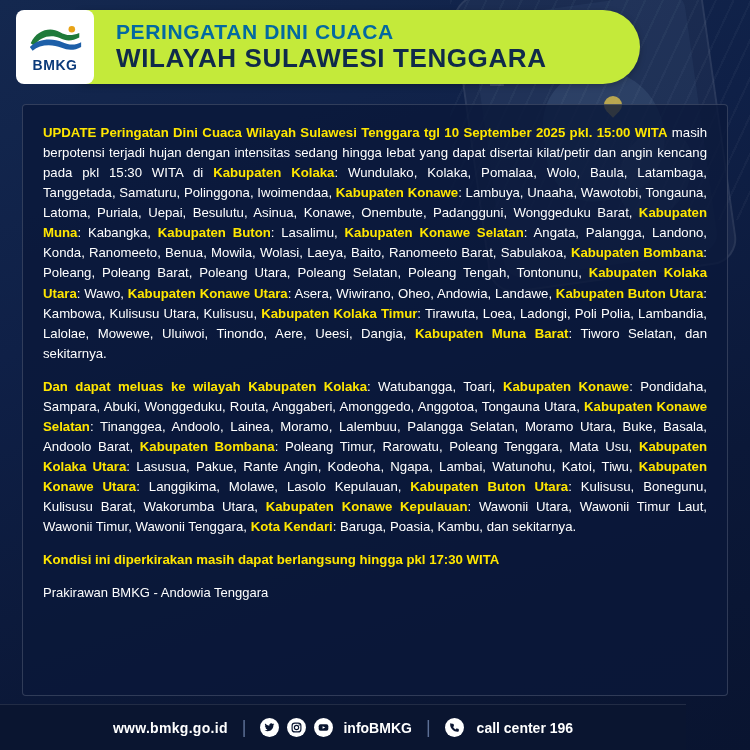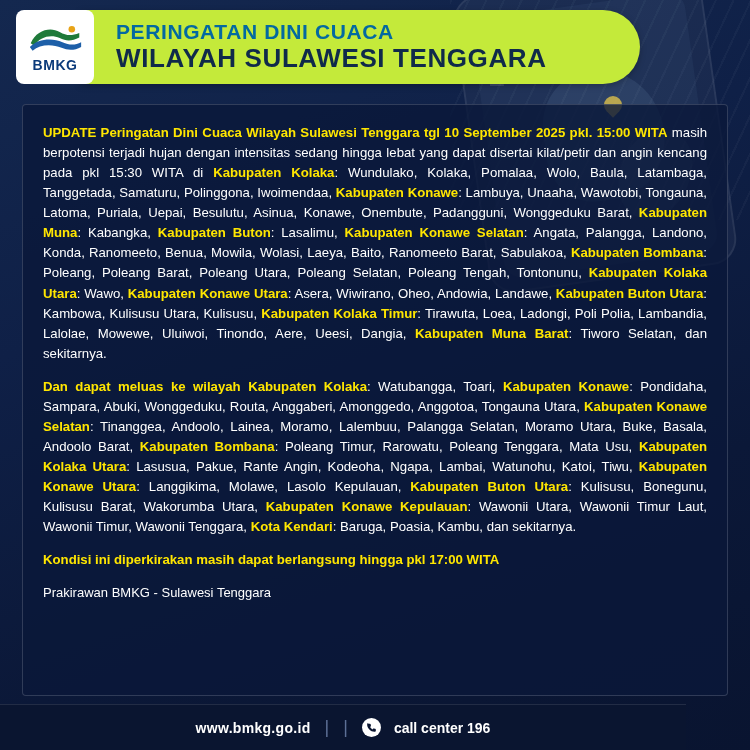--- a/index.html
+++ b/index.html
@@ -204,28 +204,49 @@
     <div class="title-plate">
       <div class="title-line1">PERINGATAN DINI CUACA</div>
       <div class="title-line2">WILAYAH SULAWESI TENGGARA</div>
     </div>
   </div>
 
   <div class="card">
     <div class="body-text">
       <p><span class="hl">UPDATE Peringatan Dini Cuaca Wilayah Sulawesi Tenggara tgl 10 September 2025 pkl. 15:00 WITA</span><span class="plain"> masih berpotensi terjadi hujan dengan intensitas sedang hingga lebat yang dapat disertai kilat/petir dan angin kencang pada pkl 15:30 WITA di </span><span class="hl">Kabupaten Kolaka</span><span class="plain">: Wundulako, Kolaka, Pomalaa, Wolo, Baula, Latambaga, Tanggetada, Samaturu, Polinggona, Iwoimendaa, </span><span class="hl">Kabupaten Konawe</span><span class="plain">: Lambuya, Unaaha, Wawotobi, Tongauna, Latoma, Puriala, Uepai, Besulutu, Asinua, Konawe, Onembute, Padangguni, Wonggeduku Barat, </span><span class="hl">Kabupaten Muna</span><span class="plain">: Kabangka, </span><span class="hl">Kabupaten Buton</span><span class="plain">: Lasalimu, </span><span class="hl">Kabupaten Konawe Selatan</span><span class="plain">: Angata, Palangga, Landono, Konda, Ranomeeto, Benua, Mowila, Wolasi, Laeya, Baito, Ranomeeto Barat, Sabulakoa, </span><span class="hl">Kabupaten Bombana</span><span class="plain">: Poleang, Poleang Barat, Poleang Utara, Poleang Selatan, Poleang Tengah, Tontonunu, </span><span class="hl">Kabupaten Kolaka Utara</span><span class="plain">: Wawo, </span><span class="hl">Kabupaten Konawe Utara</span><span class="plain">: Asera, Wiwirano, Oheo, Andowia, Landawe, </span><span class="hl">Kabupaten Buton Utara</span><span class="plain">: Kambowa, Kulisusu Utara, Kulisusu, </span><span class="hl">Kabupaten Kolaka Timur</span><span class="plain">: Tirawuta, Loea, Ladongi, Poli Polia, Lambandia, Lalolae, Mowewe, Uluiwoi, Tinondo, Aere, Ueesi, Dangia, </span><span class="hl">Kabupaten Muna Barat</span><span class="plain">: Tiworo Selatan, dan sekitarnya.</span></p>
       <p><span class="hl">Dan dapat meluas ke wilayah Kabupaten Kolaka</span><span class="plain">: Watubangga, Toari, </span><span class="hl">Kabupaten Konawe</span><span class="plain">: Pondidaha, Sampara, Abuki, Wonggeduku, Routa, Anggaberi, Amonggedo, Anggotoa, Tongauna Utara, </span><span class="hl">Kabupaten Konawe Selatan</span><span class="plain">: Tinanggea, Andoolo, Lainea, Moramo, Lalembuu, Palangga Selatan, Moramo Utara, Buke, Basala, Andoolo Barat, </span><span class="hl">Kabupaten Bombana</span><span class="plain">: Poleang Timur, Rarowatu, Poleang Tenggara, Mata Usu, </span><span class="hl">Kabupaten Kolaka Utara</span><span class="plain">: Lasusua, Pakue, Rante Angin, Kodeoha, Ngapa, Lambai, Watunohu, Katoi, Tiwu, </span><span class="hl">Kabupaten Konawe Utara</span><span class="plain">: Langgikima, Molawe, Lasolo Kepulauan, </span><span class="hl">Kabupaten Buton Utara</span><span class="plain">: Kulisusu, Bonegunu, Kulisusu Barat, Wakorumba Utara, </span><span class="hl">Kabupaten Konawe Kepulauan</span><span class="plain">: Wawonii Utara, Wawonii Timur Laut, Wawonii Timur, Wawonii Tenggara, </span><span class="hl">Kota Kendari</span><span class="plain">: Baruga, Poasia, Kambu, dan sekitarnya.</span></p>
-      <p><span class="hl">Kondisi ini diperkirakan masih dapat berlangsung hingga pkl 17:00 WITA</span></p>
-      <p class="sig">Prakirawan BMKG - Sulawesi Tenggara</p>
+      <p><span class="hl">Kondisi ini diperkirakan masih dapat berlangsung hingga pkl 17:30 WITA</span></p>
+      <p class="sig">Prakirawan BMKG - Andowia Tenggara</p>
     </div>
   </div>
 
   <div class="footer">
     <span class="footer-site">www.bmkg.go.id</span>
     <span class="sep">|</span>
+    <span class="social">
+      <span class="sicon">
+        <svg width="11" height="11" viewBox="0 0 16 16">
+            <path d="M15 3.2c-.5.25-1.1.4-1.7.48.6-.37 1.05-.95 1.27-1.64-.57.34-1.2.58-1.86.71A2.93 2.93 0 0 0 7.7 5.4 8.3 8.3 0 0 1 1.7 2.3a2.93 2.93 0 0 0 .9 3.9c-.47-.02-.92-.15-1.3-.36v.04c0 1.4 1 2.57 2.33 2.84-.44.12-.9.14-1.32.05a2.93 2.93 0 0 0 2.74 2.03A5.9 5.9 0 0 1 .8 12.04 8.3 8.3 0 0 0 5.3 13.4c5.4 0 8.35-4.47 8.35-8.35v-.38c.57-.41 1.07-.93 1.46-1.52z" fill="#0a1530"></path>
+          </svg>
+      </span>
+      <span class="sicon">
+        <svg width="11" height="11" viewBox="0 0 16 16">
+            <rect x="1.6" y="1.6" width="12.8" height="12.8" rx="4" fill="none" stroke="#0a1530" stroke-width="1.7"></rect>
+            <circle cx="8" cy="8" r="3.1" fill="none" stroke="#0a1530" stroke-width="1.7"></circle>
+            <circle cx="11.9" cy="4.2" r="1" fill="#0a1530"></circle>
+          </svg>
+      </span>
+      <span class="sicon">
+        <svg width="11" height="11" viewBox="0 0 16 16">
+            <rect x="1" y="3.4" width="14" height="9.2" rx="2.6" fill="#0a1530"></rect>
+            <path d="M6.6 6.1 L10.6 8 L6.6 9.9 Z" fill="#ffffff"></path>
+          </svg>
+      </span>
+      <span class="handle">infoBMKG</span>
+    </span>
     <span class="sep">|</span>
     <span class="callcenter">
       <span class="phone-ic">
         <svg width="11" height="11" viewBox="0 0 16 16">
             <path d="M3.2 1.6c-.7 0-1.4.6-1.5 1.3-.3 2.9 1 5.9 3.2 8.1 2.2 2.2 5.2 3.5 8.1 3.2.8-.1 1.3-.8 1.3-1.5v-1.6c0-.6-.4-1.1-1-1.2l-2-.4c-.5-.1-1 .1-1.3.5l-.6.8a9.6 9.6 0 0 1-3.5-3.5l.8-.6c.4-.3.6-.8.5-1.3l-.4-2c-.1-.6-.6-1-1.2-1H3.2z" fill="#0a1530"></path>
           </svg>
       </span>
       <span class="cc-text">call center 196</span>
     </span>
   </div>

